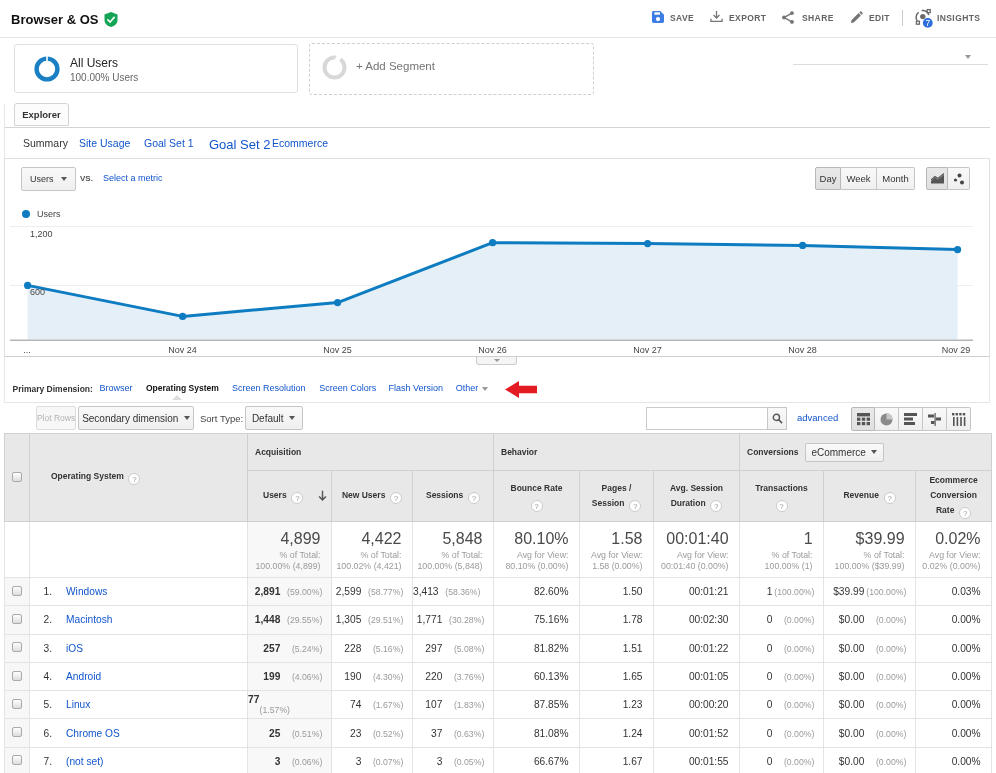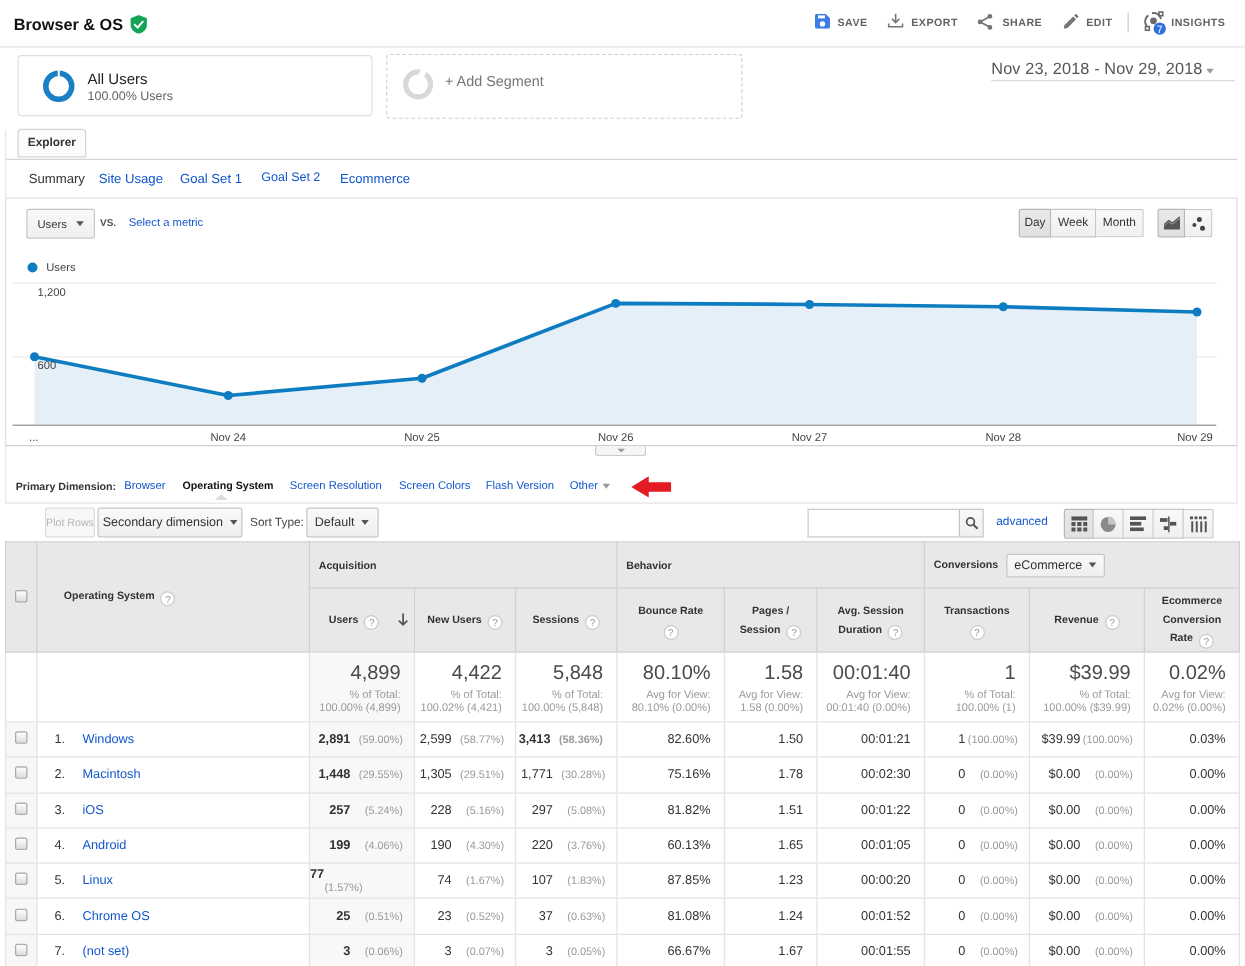--- a/index.html
+++ b/index.html
@@ -85,31 +85,30 @@
 <div class="abs" style="left:70px;top:56px;font-size:12px;color:#222;">All Users</div>
 <div class="abs" style="left:70px;top:72px;font-size:10px;color:#666;">100.00% Users</div>
 
 <div class="abs" style="left:309px;top:43px;width:285px;height:52px;border:1px dashed #cfcfcf;border-radius:3px;background:#fff;"></div>
 <svg class="abs" style="left:322px;top:55px;" width="25" height="25" viewBox="0 0 26 26">
   <circle cx="13" cy="13" r="10.4" fill="none" stroke="#d8d8d8" stroke-width="4.2"></circle>
   <rect x="14.5" y="-1" width="5" height="7.5" fill="#fff" transform="rotate(30 17 3)"></rect>
 </svg>
 <div class="abs" style="left:356px;top:60px;font-size:11.5px;color:#757575;">+ Add Segment</div>
 
-<div class="abs" style="left:600px;top:47px;width:362px;text-align:right;font-size:13px;color:#555;white-space:nowrap;letter-spacing:.1px;">Nov 23, 2018 - Nov 29, 2018</div>
 <span class="abs tri" style="left:965px;top:55px;border-top-color:#999;"></span>
 <div class="abs" style="left:793px;top:64px;width:195px;border-bottom:1px solid #dcdcdc;"></div>
 
 <div class="abs" style="left:4px;top:127px;width:986px;border-bottom:1px solid #d4d4d4;"></div>
 <div class="abs" style="left:14px;top:103px;width:55px;height:23px;border:1px solid #d4d4d4;border-radius:3px 3px 0 0;background:#fcfcfc;font-size:9.5px;font-weight:bold;color:#333;display:flex;align-items:center;justify-content:center;">Explorer</div>
 
 <div class="abs" style="left:23px;top:137px;font-size:10.5px;color:#333;">Summary</div>
 <div class="abs lnk" style="left:79px;top:137px;font-size:10.5px;">Site Usage</div>
 <div class="abs lnk" style="left:144px;top:137px;font-size:10.5px;">Goal Set 1</div>
-<div class="abs lnk" style="left:209px;top:137px;font-size:10px;">Goal Set 2</div>
+<div class="abs lnk" style="left:209px;top:137px;font-size:13px;">Goal Set 2</div>
 <div class="abs lnk" style="left:272px;top:137px;font-size:10.5px;">Ecommerce</div>
 
 <div class="abs" style="left:4px;top:104px;width:1px;height:54px;background:#e7e7e7;"></div>
 <div class="abs" style="left:4px;top:357px;width:1px;height:77px;background:#e7e7e7;"></div>
 <div class="abs" style="left:989px;top:357px;width:1px;height:77px;background:#e7e7e7;"></div>
 
 <div class="abs" style="left:4px;top:158px;width:986px;height:199px;border:1px solid #e0e0e0;border-bottom-color:#cfcfcf;background:#fff;"></div>
 
 <div class="btn abs" style="left:21px;top:167px;width:55px;height:24px;font-size:9px;">Users&nbsp;&nbsp;&nbsp;<span class="tri" style="border-top-color:#555;"></span></div>
 <div class="abs" style="left:80px;top:174px;font-size:8px;font-weight:bold;color:#555;">VS.</div>
@@ -347,21 +346,21 @@
                 <span class="pct">(59.00%)</span>
               </div>
             </td>
 <td class="v">
               <div style="display:flex;justify-content:flex-end;align-items:baseline;">
                 <span>2,599</span>
                 <span class="pct">(58.77%)</span>
               </div>
             </td>
 <td class="v">
-              <div style="display:flex;justify-content:center;align-items:baseline;font-weight:bold;">
+              <div style="display:flex;justify-content:flex-start;align-items:baseline;">
                 <span>3,413</span>
                 <span class="pct">(58.36%)</span>
               </div>
             </td>
 <td class="v1">82.60%</td>
 <td class="v1">1.50</td>
 <td class="v1">00:01:21</td>
 <td class="v">
               <div style="display:flex;justify-content:flex-end;align-items:baseline;">
                 <span>1</span>

